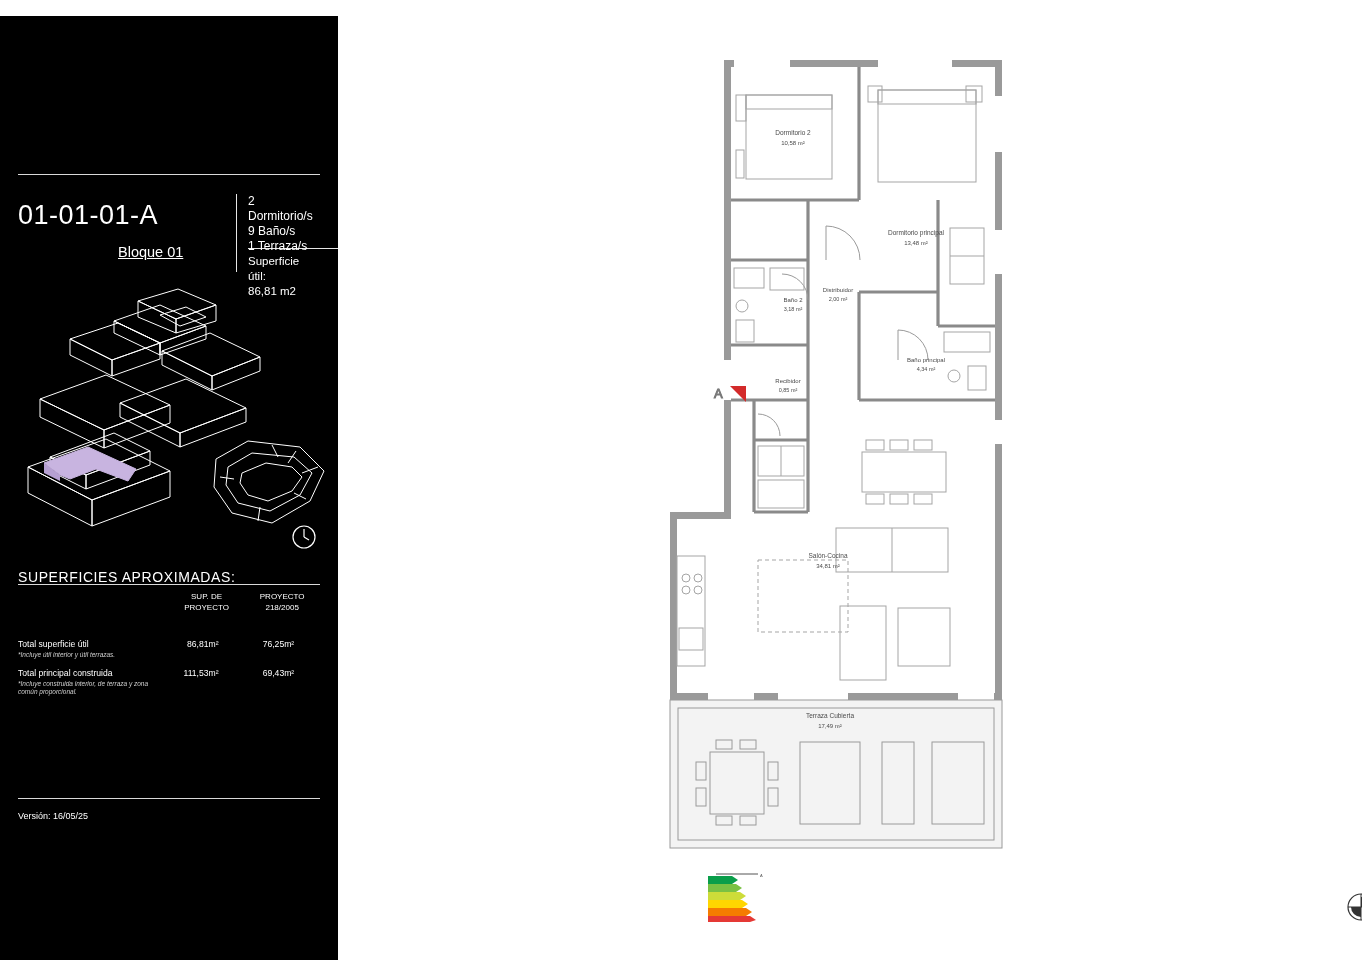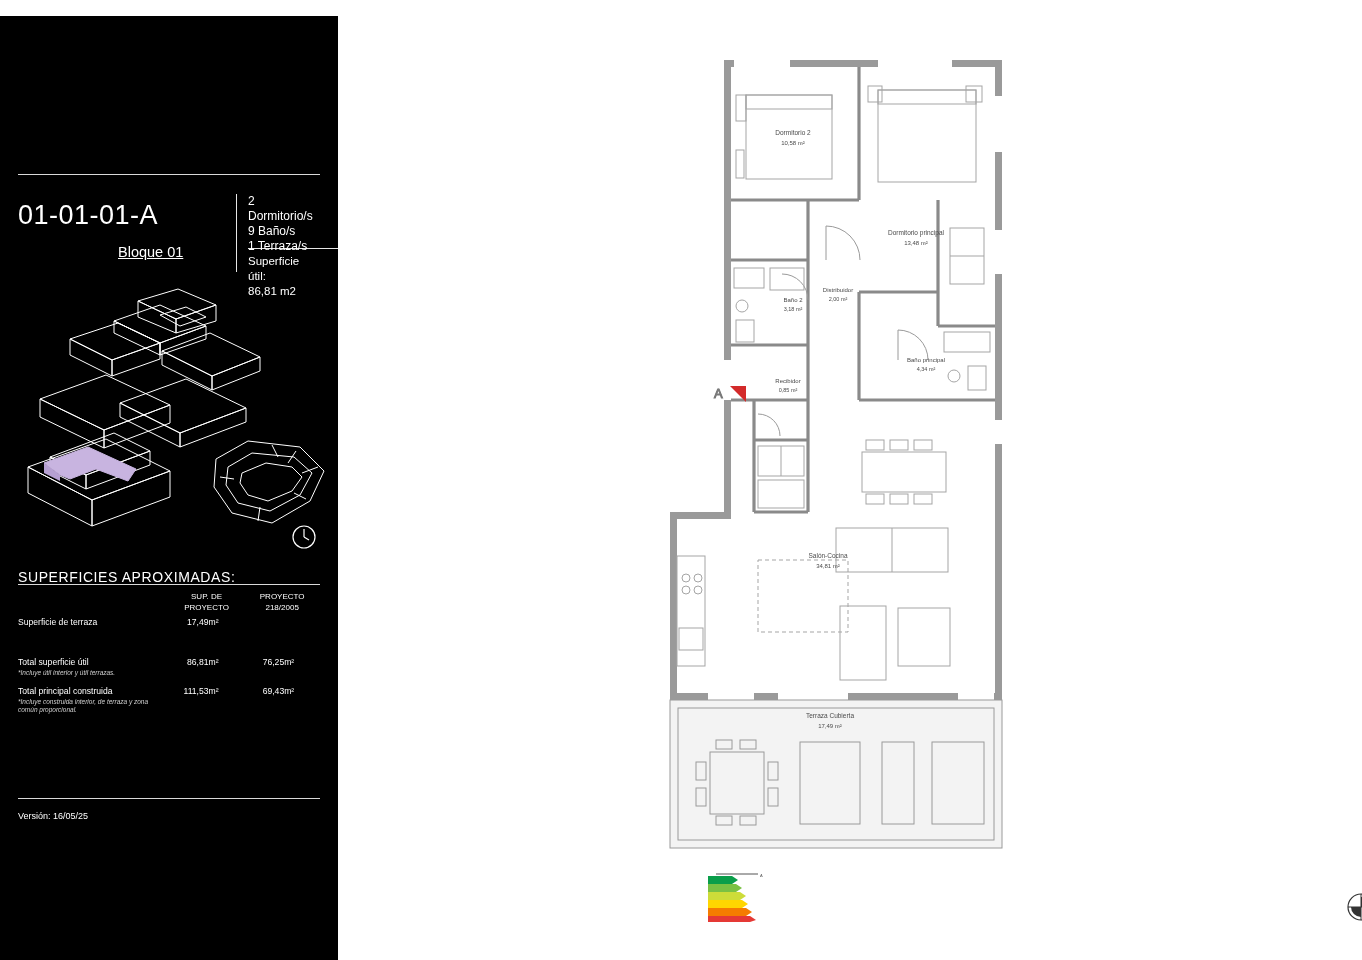--- a/index.html
+++ b/index.html
@@ -141,27 +141,20 @@
             <span>PROYECTO</span>
           </th>
           <th colspan="2">
             <span>PROYECTO</span><br>
             <span>218/2005</span>
           </th>
         </tr>
       </thead>
       <tbody>
         <tr>
-          <td class="col-name">Superficie de terraza</td>
-          <td class="col-val">17,49</td>
-          <td class="col-unit">m²</td>
-          <td class="col-val"></td>
-          <td class="col-unit"></td>
-        </tr>
-        <tr>
             <td colspan="5" style="height:14px;"></td>
           </tr>
         <tr>
           <td class="col-name">
             <span>Total superficie útil</span>
             <span class="note">*Incluye útil interior y útil terrazas.</span>
           </td>
           <td class="col-val">86,81</td>
           <td class="col-unit">m²</td>
           <td class="col-val">76,25</td>

